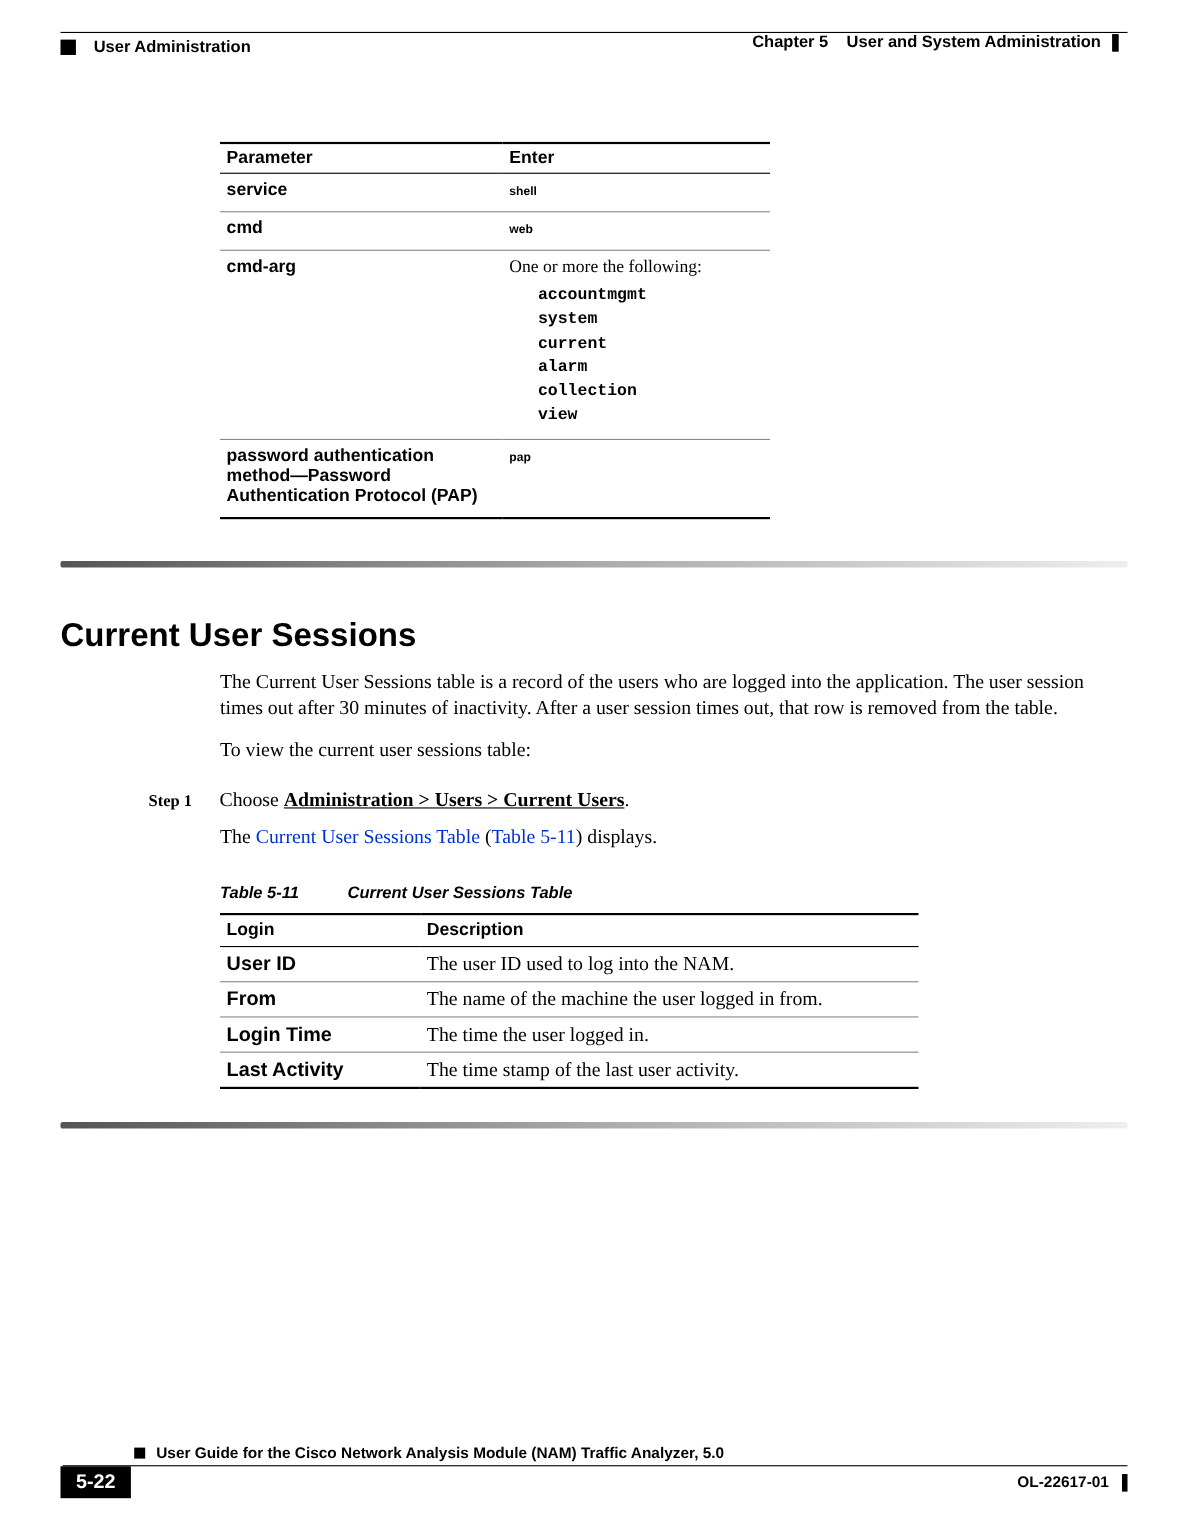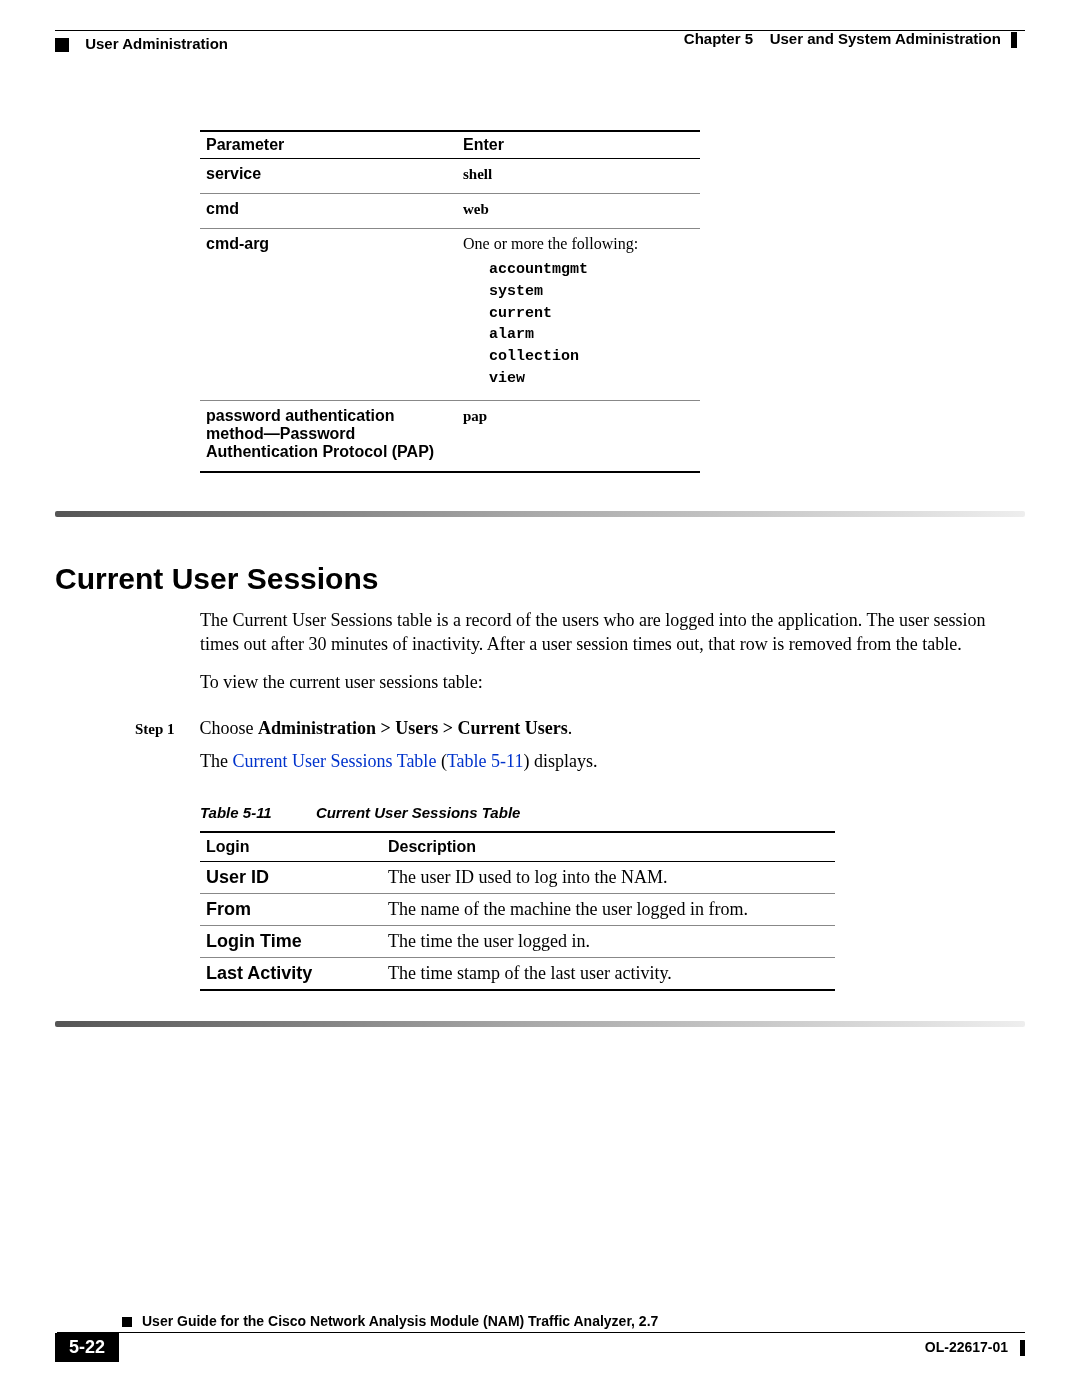--- a/index.html
+++ b/index.html
@@ -81,23 +81,23 @@
     font-size: 16px;
   }
   .param-table tr:last-child td { border-bottom: 2px solid #000; }
   .col-param {
     width: 245px;
     font-family: Arial, Helvetica, sans-serif;
     font-weight: bold;
     font-size: 15px;
   }
   .mono {
-    font-family: Liberation Serif, serif;
-    font-weight: bold;
-    font-size: 15px;
+    font-family: Liberation Sans, sans-serif;
+    font-weight: bold;
+    font-size: 11px;
     text-align: right;
   }
   .mono-list {
     font-family: "Courier New", Courier, monospace;
     font-weight: bold;
     font-size: 15px;
     margin-left: 26px;
     margin-top: 6px;
     line-height: 1.45;
   }
@@ -132,21 +132,21 @@
     margin-top: 24px;
   }
   .step-label {
     font-family: Liberation Serif, serif;
     font-weight: bold;
     font-size: 15px;
     display:inline-block;
     width: 60px;
   }
   .step-text { display:inline; }
-  .step-text .bold { font-family: "Times New Roman", serif; font-weight: bold; }
+  .step-text .bold { font-family: "Times New Roman", serif; font-weight: bold; text-decoration: underline; }
   .step-follow {
     margin-left: 145px;
     margin-top: 12px;
     font-size: 18px;
   }
   .link { color: #0033cc; }
 
   
   .tbl-caption {
     margin-left: 145px;
@@ -342,21 +342,21 @@
         <td>The time stamp of the last user activity.</td>
       </tr>
     </tbody>
   </table>
 
   <div class="sepbar second"></div>
 
   <div class="footer">
     <div class="footer-title-row">
       <span class="footer-sq"></span>
-      <span class="footer-title">User Guide for the Cisco Network Analysis Module (NAM) Traffic Analyzer, 2.7</span>
+      <span class="footer-title">User Guide for the Cisco Network Analysis Module (NAM) Traffic Analyzer, 5.0</span>
     </div>
     <div class="footer-bottom">
       <span class="page-badge">5-22</span>
       <span class="footer-docnum">
         <span>OL-22617-01</span>
         <span class="footer-rule-right"></span>
       </span>
     </div>
   </div>
 

